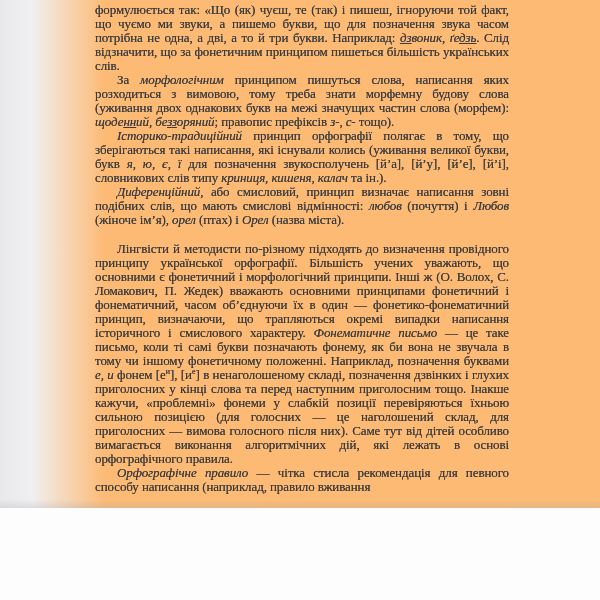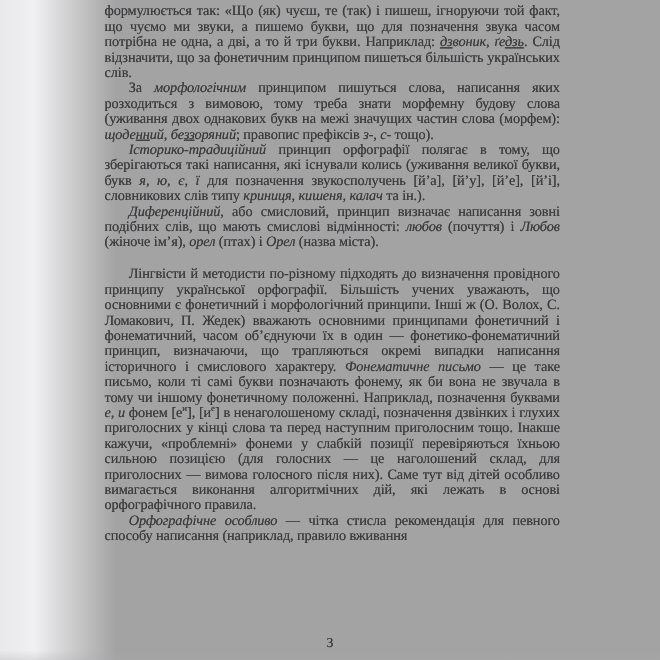--- a/index.html
+++ b/index.html
@@ -3,22 +3,22 @@
 <meta charset="utf-8">
 <style>
   html, body { margin:0; padding:0; }
   body {
     width:600px; height:600px;
     background:#fdfdfd;
     font-family:"Liberation Serif","DejaVu Serif",serif;
     overflow:hidden;
   }
   .page {
-    position:relative; width:600px; height:600px; overflow:hidden;
-    background:#a3a3a3;
+    position:relative; width:600px; height:508px; overflow:hidden;
+    background:#fdba74;
   }
   .left-shade {
     position:absolute; left:0; top:0; width:105px; height:100%;
     background:linear-gradient(to right,#e9e9eb 0%, #f0f0f2 30%, rgba(253,253,253,0) 100%);
     pointer-events:none;
   }
   .bottom-shade {
     position:absolute; left:0; bottom:0; width:100%; height:9px;
     background:linear-gradient(to top, rgba(170,170,175,0.28), rgba(170,170,175,0));
     pointer-events:none;
@@ -49,17 +49,17 @@
 <body>
 
 <div class="page">
   <div class="left-shade"></div>
   <div class="text-column" id="text-column">
       <p class="no-indent"><span class="">формулюється так: «Що (як) чуєш, те (так) і пишеш, ігноруючи той факт, що чуємо ми звуки, а пишемо букви, що для позначення звука часом потрібна не одна, а дві, а то й три букви. Наприклад: </span><span class="run-i run-u">дз</span><span class="run-i">воник</span><span class="">, </span><span class="run-i">ґе</span><span class="run-i run-u">дзь</span><span class="">. Слід відзначити, що за фонетичним принципом пишеться більшість українських слів.</span></p>
       <p><span class="">За </span><span class="run-i">морфологічним</span><span class=""> принципом пишуться слова, написання яких розходиться з вимовою, тому треба знати морфемну будову слова (уживання двох однакових букв на межі значущих частин слова (морфем): </span><span class="run-i">щоде</span><span class="run-i run-u">нн</span><span class="run-i">ий</span><span class="">, </span><span class="run-i">бе</span><span class="run-i run-u">зз</span><span class="run-i">оряний</span><span class="">; правопис префіксів </span><span class="run-i">з-</span><span class="">, </span><span class="run-i">с-</span><span class=""> тощо).</span></p>
       <p><span class="run-i">Історико-традиційний</span><span class=""> принцип орфографії полягає в тому, що зберігаються такі написання, які існували колись (уживання великої букви, букв </span><span class="run-i">я, ю, є, ї</span><span class=""> для позначення звукосполучень [й’а], [й’у], [й’е], [й’і], словникових слів типу </span><span class="run-i">криниця, кишеня, калач</span><span class=""> та ін.).</span></p>
       <p><span class="run-i">Диференційний</span><span class="">, або смисловий, принцип визначає написання зовні подібних слів, що мають смислові відмінності: </span><span class="run-i">любов</span><span class=""> (почуття) і </span><span class="run-i">Любов</span><span class=""> (жіноче ім’я), </span><span class="run-i">орел</span><span class=""> (птах) і </span><span class="run-i">Орел</span><span class=""> (назва міста).</span></p>
       <p class="space-before"><span class="">Лінгвісти й методисти по-різному підходять до визначення провідного принципу української орфографії. Більшість учених уважають, що основними є фонетичний і морфологічний принципи. Інші ж (О. Волох, С. Ломакович, П. Жедек) вважають основними принципами фонетичний і фонематичний, часом об’єднуючи їх в один — фонетико-фонематичний принцип, визначаючи, що трапляються окремі випадки написання історичного і смислового характеру. </span><span class="run-i">Фонематичне письмо</span><span class=""> — це таке письмо, коли ті самі букви позначають фонему, як би вона не звучала в тому чи іншому фонетичному положенні. Наприклад, позначення буквами </span><span class="run-i">е, и</span><span class=""> фонем [е</span><sup class="run-sup">и</sup><span class="">], [и</span><sup class="run-sup">е</sup><span class="">] в ненаголошеному складі, позначення дзвінких і глухих приголосних у кінці слова та перед наступним приголосним тощо. Інакше кажучи, «проблемні» фонеми у слабкій позиції перевіряються їхньою сильною позицією (для голосних — це наголошений склад, для приголосних — вимова голосного після них). Саме тут від дітей особливо вимагається виконання алгоритмічних дій, які лежать в основі орфографічного правила.</span></p>
-      <p><span class="run-i">Орфографічне особливо</span><span class=""> — чітка стисла рекомендація для певного способу написання (наприклад, правило вживання</span></p>
+      <p><span class="run-i">Орфографічне правило</span><span class=""> — чітка стисла рекомендація для певного способу написання (наприклад, правило вживання</span></p>
     </div>
   <div class="page-number">3</div>
   <div class="bottom-shade"></div>
 </div>
 
 </body></html>

